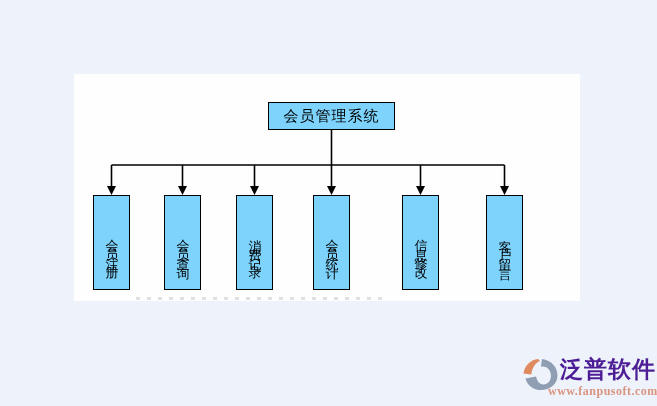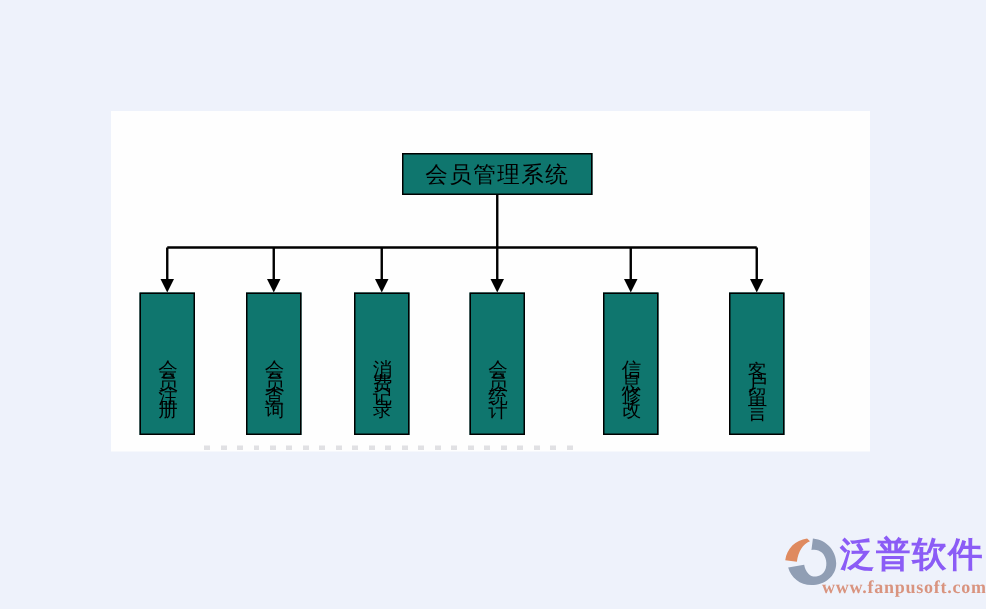--- a/index.html
+++ b/index.html
@@ -10,21 +10,21 @@
     overflow:hidden;
   }
   .canvas{position:relative;width:657px;height:406px;}
   .white-area{
     position:absolute;left:74px;top:74px;width:506px;height:227px;
     background:#fefefe;
   }
   .connector-svg{position:absolute;left:0;top:0;width:657px;height:406px;pointer-events:none;}
   .node{
     position:absolute;box-sizing:border-box;
-    background:#0f766e;border:1.5px solid #000;
+    background:#7dd3fc;border:1.5px solid #000;
     display:flex;align-items:center;justify-content:center;
     color:#000;
   }
   .root-node{
     left:268px;top:102px;width:127px;height:28px;
     font-size:15px;letter-spacing:1px;
   }
   .child-node{top:195px;width:37px;height:95px;font-size:13px;}
   .vtext{
     writing-mode:vertical-rl;
@@ -40,21 +40,21 @@
     background:repeating-linear-gradient(90deg,#cdcdd2 0 4px,transparent 4px 11px);
     opacity:.6;
   }
   .watermark{
     position:absolute;left:520px;top:356px;width:132px;height:44px;
   }
   .wm-logo{position:absolute;left:1px;top:2px;width:38px;height:33px;}
   .wm-brand{
     position:absolute;left:40px;top:2px;
     font-size:23px;font-weight:bold;letter-spacing:1px;
-    color:#8b5cf6;line-height:24px;white-space:nowrap;
+    color:#4c1d95;line-height:24px;white-space:nowrap;
   }
   .wm-url{
     position:absolute;left:28px;top:28px;
     font-size:12px;font-weight:bold;
     color:#d9947f;letter-spacing:.5px;white-space:nowrap;
   }
 </style>
 </head>
 <body>
 

